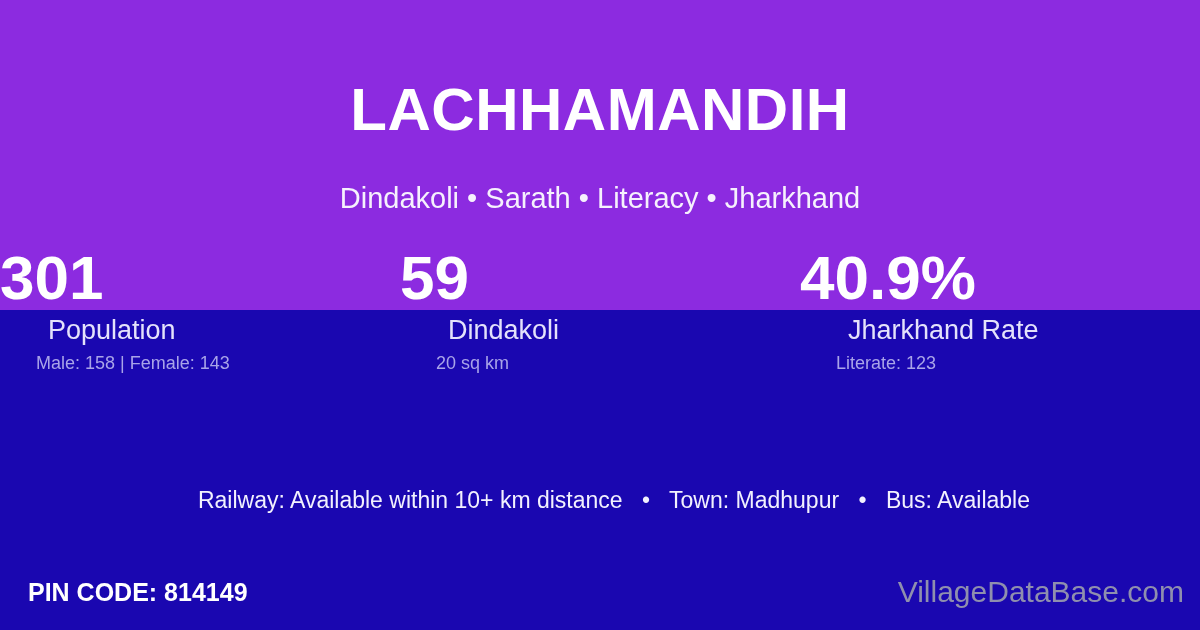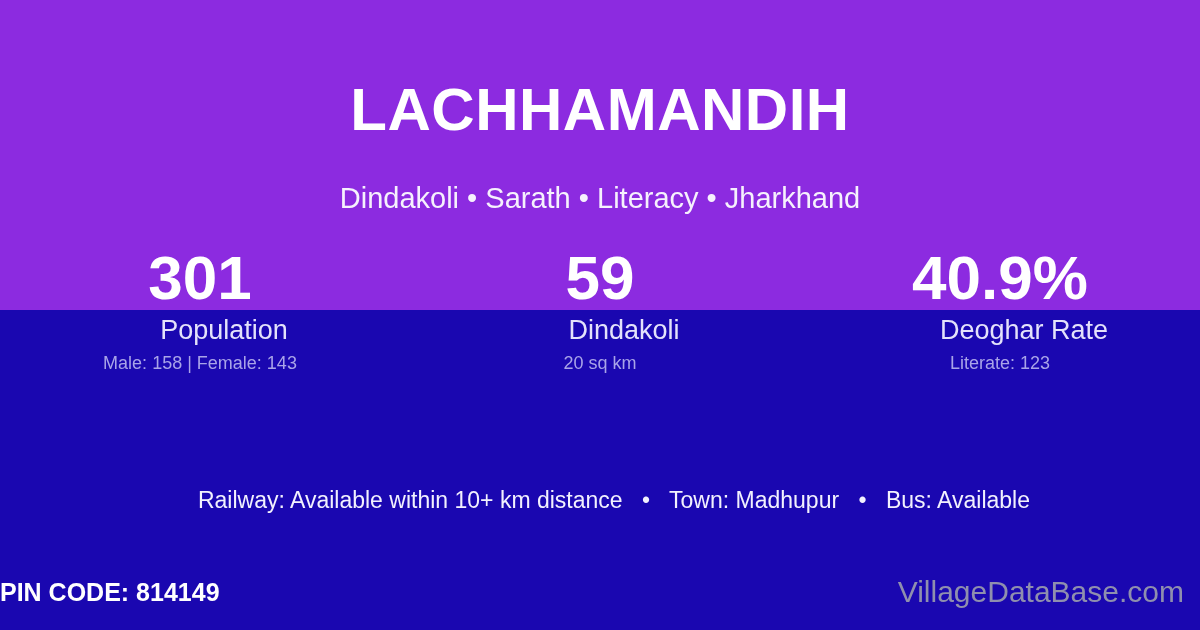--- a/index.html
+++ b/index.html
@@ -64,21 +64,21 @@
   .stats {
     position: absolute;
     left: 0;
     top: 246px;
     width: 1200px;
     display: flex;
     flex-direction: row;
   }
   .stat {
     flex: 1 1 0;
-    text-align: center;
+    text-align: left;
   }
   .stat-value {
     font-size: 62px;
     font-weight: 700;
     line-height: 64px;
     color: #ffffff;
     white-space: nowrap;
   }
   .stat-label {
     margin-top: 5px;
@@ -89,20 +89,21 @@
     white-space: nowrap;
     padding-left: 48px;
   }
   .stat-sub {
     margin-top: 7px;
     font-size: 18px;
     font-weight: 400;
     line-height: 22px;
     color: #a9a4e8;
     white-space: nowrap;
+    margin-left: 36px;
   }
 
   
   .amenities {
     position: absolute;
     left: 14px;
     top: 484px;
     width: 1200px;
     text-align: center;
     font-size: 23px;
@@ -123,20 +124,21 @@
     left: 0;
     top: 570px;
     width: 1200px;
     height: 44px;
     display: flex;
     flex-direction: row;
     align-items: center;
     justify-content: space-between;
   }
   .pincode {
+    padding-left: 28px;
     font-size: 25px;
     font-weight: 700;
     line-height: 30px;
     color: #ffffff;
     white-space: nowrap;
   }
   .brand {
     padding-right: 16px;
     font-size: 30px;
     font-weight: 400;
@@ -165,21 +167,21 @@
     </div>
 
     <div class="stat">
       <div class="stat-value">59</div>
       <div class="stat-label">Dindakoli</div>
       <div class="stat-sub">20 sq km</div>
     </div>
 
     <div class="stat">
       <div class="stat-value">40.9%</div>
-      <div class="stat-label">Deoghar Rate</div>
+      <div class="stat-label">Jharkhand Rate</div>
       <div class="stat-sub">Literate: 123</div>
     </div>
 
   </div>
 
   <div class="amenities">
     <span>Railway: Available within 10+ km distance</span>
     <span class="sep">•</span>
     <span>Town: Madhupur</span>
     <span class="sep">•</span>

